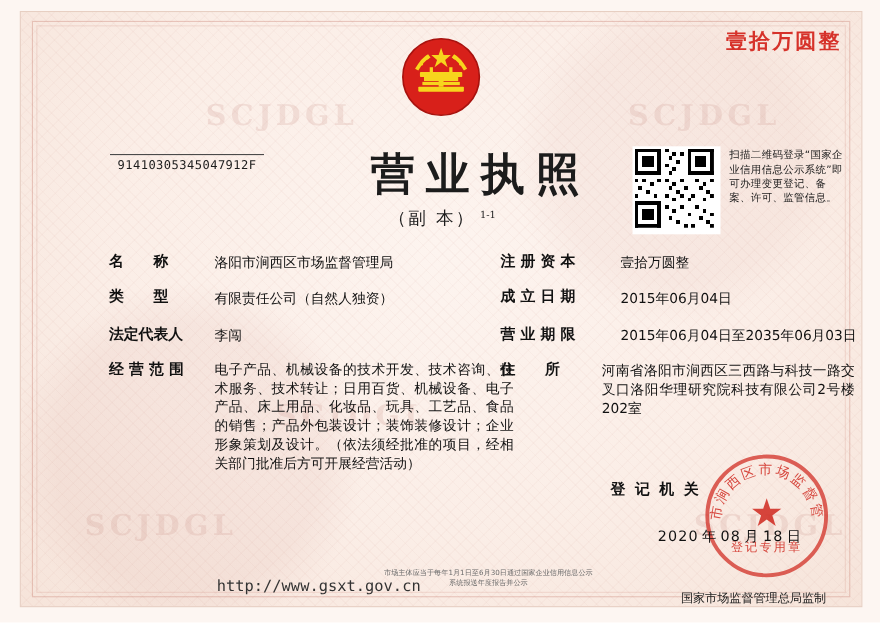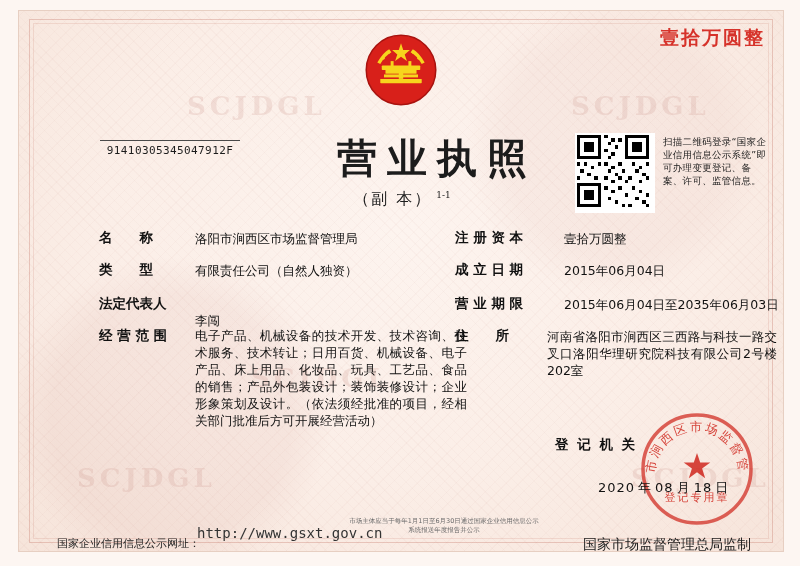--- a/index.html
+++ b/index.html
@@ -267,21 +267,21 @@
     position: absolute;
     left: 38px;
     top: 525px;
     font-size: 11px;
     color: #222;
   }
   .footer-right {
     position: absolute;
     right: 32px;
     top: 525px;
-    font-size: 14px;
+    font-size: 11px;
     color: #222;
   }
 </style>
 </head>
 <body>
 
 <div class="page">
   <div class="cert">
     <div class="border-frame"></div>
 
@@ -397,21 +397,21 @@
     </div>
     <div class="qr-text">扫描二维码登录“国家企业信用信息公示系统”即可办理变更登记、备案、许可、监管信息。</div>
 
     <div class="flabel" style="left:80px; top:218px;">名　　称</div>
     <div class="fvalue" style="left:176px; top:219px;">洛阳市涧西区市场监督管理局</div>
 
     <div class="flabel" style="left:80px; top:250px;">类　　型</div>
     <div class="fvalue" style="left:176px; top:251px;">有限责任公司（自然人独资）</div>
 
     <div class="flabel" style="left:80px; top:284px;">法定代表人</div>
-    <div class="fvalue" style="left:176px; top:285px;margin-top:16px;">李闯</div>
+    <div class="fvalue" style="left:176px; top:285px;">李闯</div>
 
     <div class="flabel" style="left:80px; top:316px;">经 营 范 围</div>
     <div class="fvalue scope-value" style="left:176px; top:317px;">电子产品、机械设备的技术开发、技术咨询、技术服务、技术转让；日用百货、机械设备、电子产品、床上用品、化妆品、玩具、工艺品、食品的销售；产品外包装设计；装饰装修设计；企业形象策划及设计。（依法须经批准的项目，经相关部门批准后方可开展经营活动）</div>
 
     <div class="flabel" style="left:436px; top:218px;">注 册 资 本</div>
     <div class="fvalue" style="left:545px; top:219px;">壹拾万圆整</div>
 
     <div class="flabel" style="left:436px; top:250px;">成 立 日 期</div>
     <div class="fvalue" style="left:545px; top:251px;">2015年06月04日</div>
 
@@ -437,16 +437,15 @@
       </svg>
     </div>
 
     <div class="date-line">
       <span class="num">2020</span><span>年</span><span class="num">08</span><span>月</span><span class="num">18</span><span>日</span>
     </div>
 
     <div class="note-center">市场主体应当于每年1月1日至6月30日通过国家企业信用信息公示系统报送年度报告并公示</div>
     <div class="note-url">http://www.gsxt.gov.cn</div>
 
-    <div class="footer-left">国家企业信用信息公示网址：</div>
     <div class="footer-right">国家市场监督管理总局监制</div>
   </div>
 </div>
 
 </body></html>

